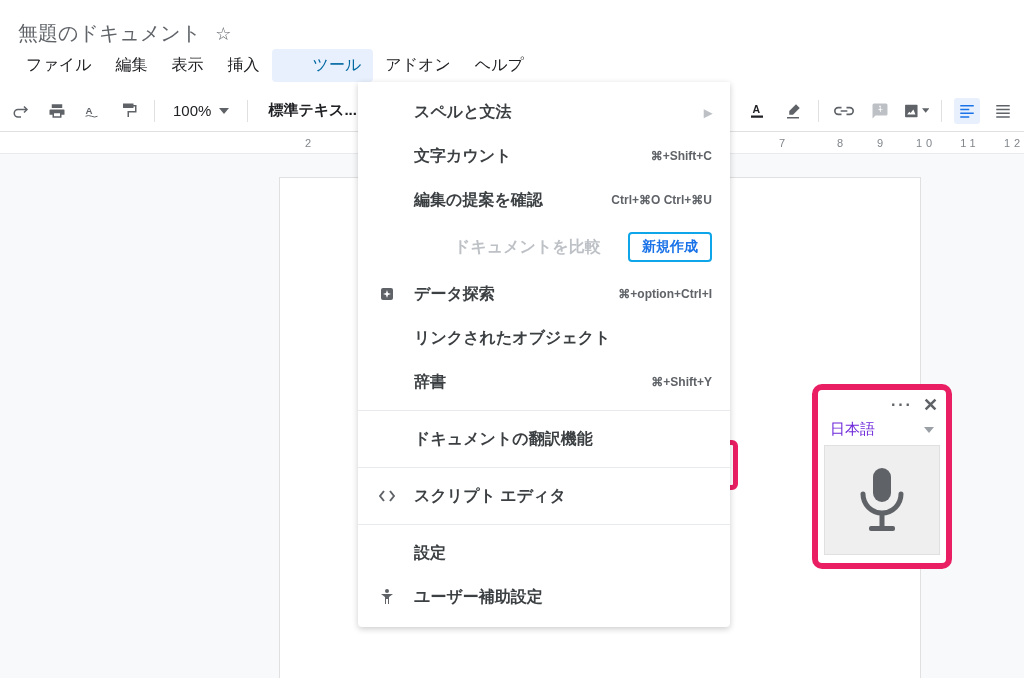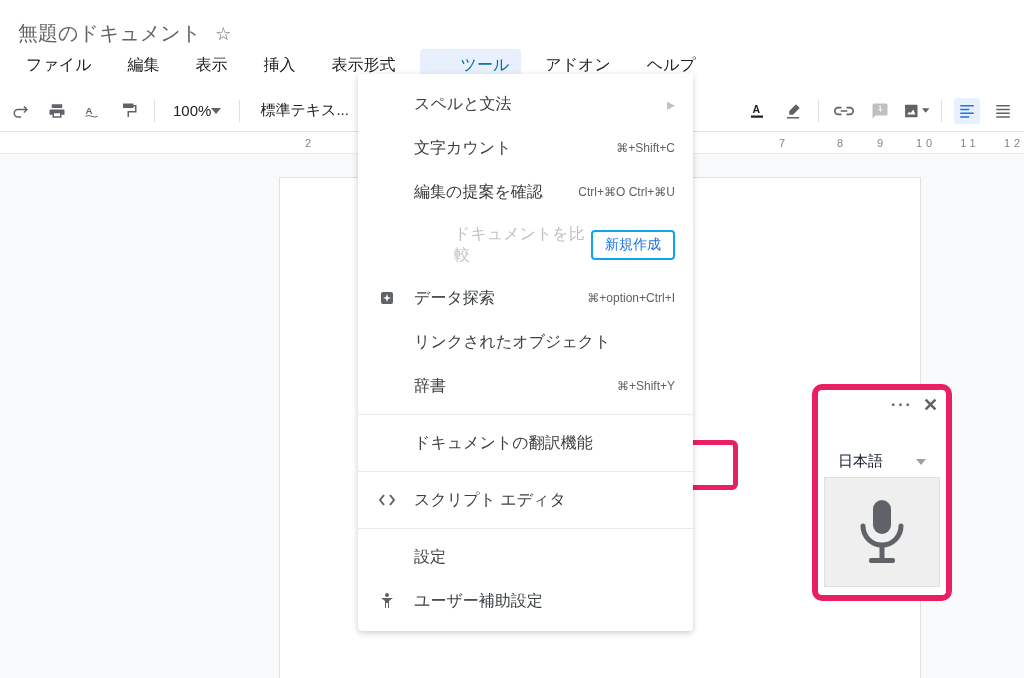--- a/index.html
+++ b/index.html
@@ -2,71 +2,70 @@
 <html><head>
 <meta charset="utf-8">
 <style>
 * { margin:0; padding:0; box-sizing:border-box; font-family:Arial,"Hiragino Sans","Hiragino Kaku Gothic ProN",sans-serif; }
 body { background:#fff; width:1024px; height:678px; overflow:hidden; position:relative; }
 
 .title-row { display:flex; align-items:center; padding:20px 18px 2px; gap:14px; }
 .doc-title { font-size:20px; color:#5f6368; }
 .star { color:#5f6368; font-size:18px; }
 
-.menubar { display:flex; align-items:center; padding:0 14px 8px; gap:12px; font-size:16px; color:#202124; }
+.menubar { display:flex; align-items:center; padding:0 14px 8px; gap:0; font-size:16px; color:#202124; }
 .menubar .menu-item { padding:6px 12px; border-radius:4px; cursor:pointer; }
 .menubar .menu-item.active { background:#e8f0fe; color:#0369a1;padding-left:41px; }
 
 .toolbar { display:flex; align-items:center; padding:4px 8px; border-bottom:1px solid #e0e0e0; gap:10px; height:42px; }
 .tb-sep { width:1px; height:22px; background:#e0e0e0; margin:0 2px; }
 .tb-btn { width:26px; height:26px; display:flex; align-items:center; justify-content:center; color:#5f6368; border-radius:3px; }
 .tb-btn.active { background:#e8f0fe; color:#1a73e8; }
-.tb-zoom { display:flex; align-items:center; font-size:15px; color:#202124; padding:0 6px; }
-.tb-style { font-size:15px; color:#202124; padding:0 8px; }
+.tb-zoom { display:flex; align-items:center; gap:8px; font-size:15px; color:#202124; padding:0 6px; }
+.tb-style { font-size:15px; color:#202124; padding:0 8px;font-weight:bold; }
 .tb-right { display:flex; align-items:center; gap:10px; margin-left:auto; }
 
 .ruler { height:22px; background:#fff; border-bottom:1px solid #e8eaed; display:flex; align-items:center; font-size:11px; color:#80868b; padding-left:260px; gap:32px; letter-spacing:4px; }
 .ruler .rnum { width:40px; text-align:center; }
 
 .page-bg { background:#f8f9fa; height:560px; padding-top:24px; padding-left:280px; }
 .page { width:640px; height:500px; background:#fff; box-shadow:0 0 0 1px #e0e0e0; }
 
-.dropdown { position:absolute; left:358px; top:74px; width:335px; background:#fff; box-shadow:0 2px 6px rgba(0,0,0,.2); border-radius:0 0 4px 4px; padding:8px 0; z-index:10; }
+.dropdown { position:absolute; left:358px; top:82px; width:372px; background:#fff; box-shadow:0 2px 6px rgba(0,0,0,.2); border-radius:0 0 4px 4px; padding:8px 0; z-index:10;font-weight:bold; }
 .dd-row { display:flex; align-items:center; padding:10px 18px 10px 18px; font-size:16px; color:#3c4043; position:relative; min-height:44px; }
 .dd-row .dd-icon { width:22px; margin-right:16px; color:#5f6368; display:flex; justify-content:center; }
 .dd-row .dd-icon.blank { width:22px; margin-right:16px; }
 .dd-row .dd-label { flex:1; }
 .dd-row .dd-shortcut { color:#5f6368; font-size:12px; margin-left:auto; }
 .dd-row .dd-arrow { color:#bdc1c6; margin-left:auto; }
 .dd-row.disabled .dd-label { color:#bdc1c6;margin-left:40px; }
 .dd-row .dd-chip { border:2px solid #0ea5e9; color:#1a73e8; padding:4px 12px; border-radius:4px; font-size:14px; margin-left:auto; }
 .dd-divider { height:1px; background:#e8eaed; margin:6px 0; }
 .highlight-box { position:absolute; left:362px; top:440px; width:376px; height:50px; border:5px solid #e91e63; border-radius:6px; z-index:5; pointer-events:none; }
 
 .voice-panel { position:absolute; right:72px; top:384px; width:140px; border:6px solid #e91e63; border-radius:10px; background:#fff; z-index:4; }
 .voice-panel .vp-head { display:flex; justify-content:flex-end; align-items:center; gap:10px; padding:4px 8px 2px; color:#5f6368; }
-.voice-panel .vp-lang { display:flex; align-items:center; justify-content:space-between; padding:2px 20px 6px; color:#0f172a; font-size:15px;margin-top:32px; }
+.voice-panel .vp-lang { display:flex; align-items:center; justify-content:space-between; padding:2px 12px 6px; color:#6d28d9; font-size:15px; }
 .voice-panel .vp-mic { background:#efefef; height:110px; display:flex; align-items:center; justify-content:center; margin:0 6px 8px; border:1px solid #e0e0e0; }
 
 svg { display:block; }
 </style>
 </head>
 <body>
 
 <div class="title-row">
   <span class="doc-title">無題のドキュメント</span>
   <span class="star">☆</span>
 </div>
 
 <div class="menubar">
   <div class="menu-item">ファイル</div>
   <div class="menu-item">編集</div>
   <div class="menu-item">表示</div>
   <div class="menu-item">挿入</div>
-  <div class="menu-item">表示形式</div>
   <div class="menu-item active">ツール</div>
   <div class="menu-item">アドオン</div>
   <div class="menu-item">ヘルプ</div>
 </div>
 
 <div class="toolbar">
   <div class="tb-btn">
       <svg width="18" height="18" viewBox="0 0 24 24" fill="none" stroke="#5f6368" stroke-width="2">
         <path d="M20 10H8a5 5 0 100 10h4"></path>
         <path d="M16 6l4 4-4 4"></path>

